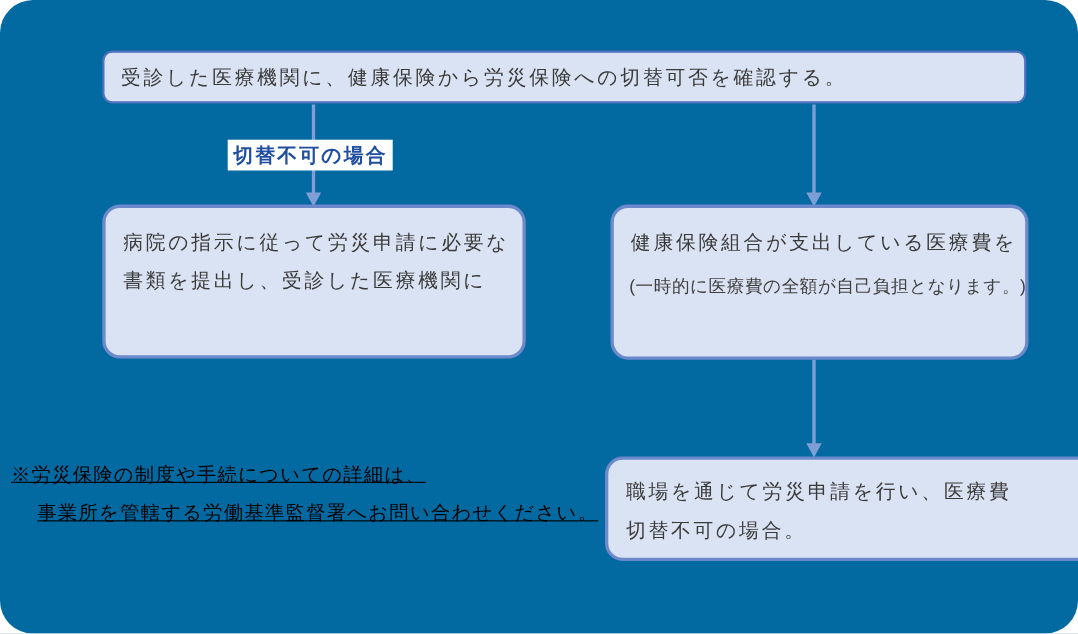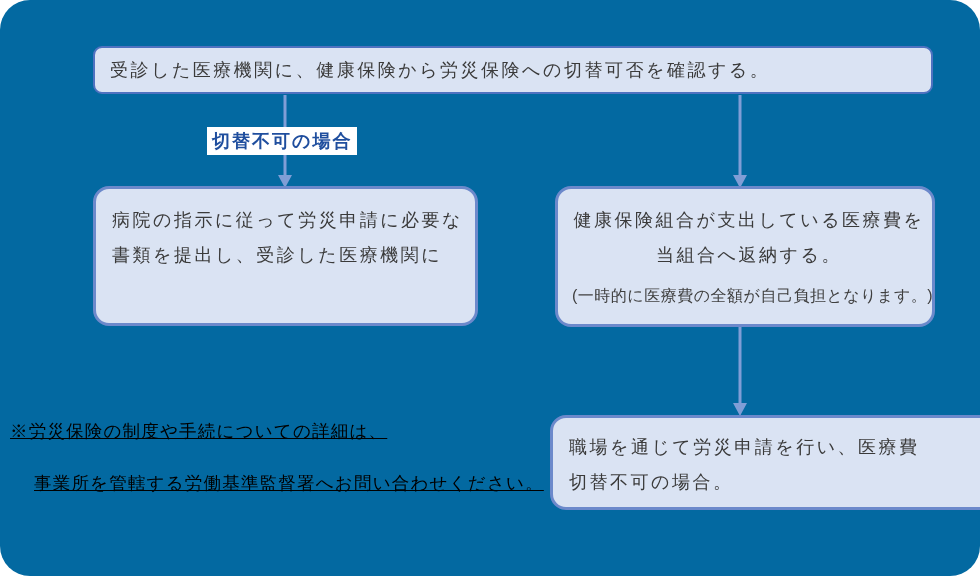--- a/index.html
+++ b/index.html
@@ -92,21 +92,21 @@
     letter-spacing: 1.2px;
   }
   .footnote .fline {
     display: block;
     text-decoration: underline;
     white-space: nowrap;
     line-height: 22px;
   }
   .footnote .fline.second {
     margin-left: 24px;
-    margin-top: 30px;
+    margin-top: 13px;
   }
 </style>
 </head>
 <body>
 
 <div class="canvas">
 
   <svg class="svg-layer" viewBox="0 0 980 576" xmlns="http://www.w3.org/2000/svg">
 
     <line x1="285" y1="95" x2="285" y2="176" stroke-width="3" stroke="#809ed6"></line>
@@ -125,21 +125,20 @@
 
   <div class="branch-label left">切替不可の場合</div>
 
   <div class="flow-box box-left">
     <span class="line">病院の指示に従って労災申請に必要な</span>
     <span class="line">書類を提出し、受診した医療機関に</span>
   </div>
 
   <div class="flow-box box-right">
     <span class="line">健康保険組合が支出している医療費を</span>
-    <span class="line">当組合へ返納する。</span>
     <span class="line small-note">(一時的に医療費の全額が自己負担となります。)</span>
   </div>
 
   <div class="flow-box box-bottom">
     <span class="line">職場を通じて労災申請を行い、医療費</span>
     <span class="line">切替不可の場合。</span>
   </div>
 
   <div class="footnote">
     <span class="fline">※労災保険の制度や手続についての詳細は、</span>

